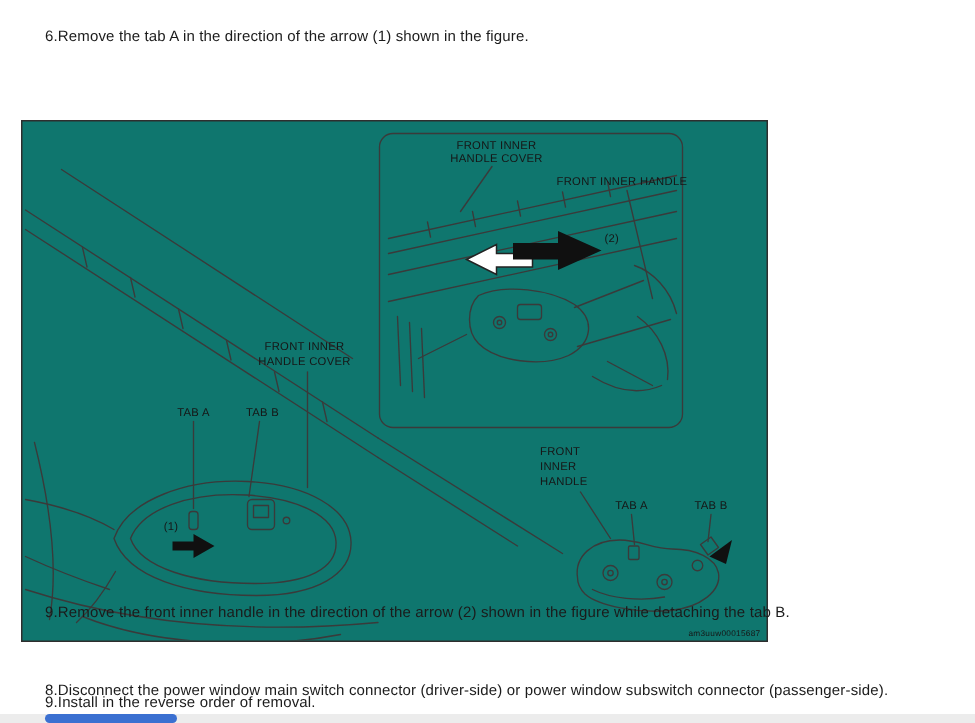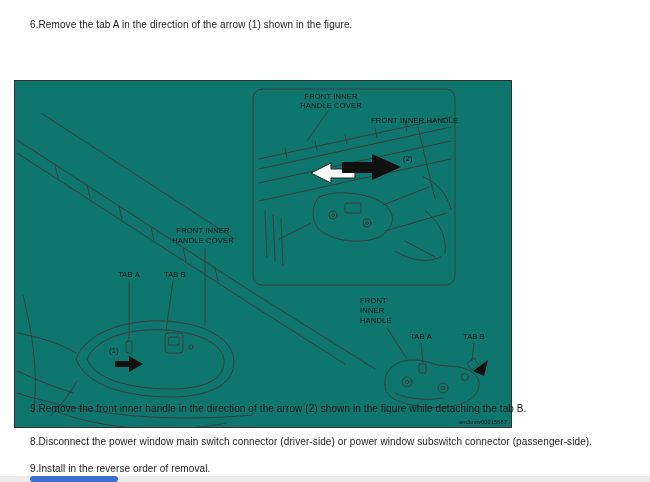--- a/index.html
+++ b/index.html
@@ -10,21 +10,21 @@
     font-family: "Liberation Sans", sans-serif;
     overflow: hidden;
   }
   .step {
     position: absolute; left: 10px;
     font-size: 10px; color: #1b1b1b;
     white-space: nowrap; letter-spacing: 0.1px; margin-left: 20px;
   }
   #step6 { top: 9px; }
   #step7 { top: 393px; }
-  #step8 { top: 426px; }
+  #step8 { top: 445px; }
   #step9 { top: 453px; }
   .figure-box {
     position: absolute; left: 14px; top: 36px;
     width: 496px; height: 346px;
     border: 1px solid #2e2e2e;
     background: #0f766e;
     margin-top: 44px;
   }
   svg text { font-family: "Liberation Sans", sans-serif; fill: #161616; letter-spacing: 0.2px; }
   .hscroll-track {

